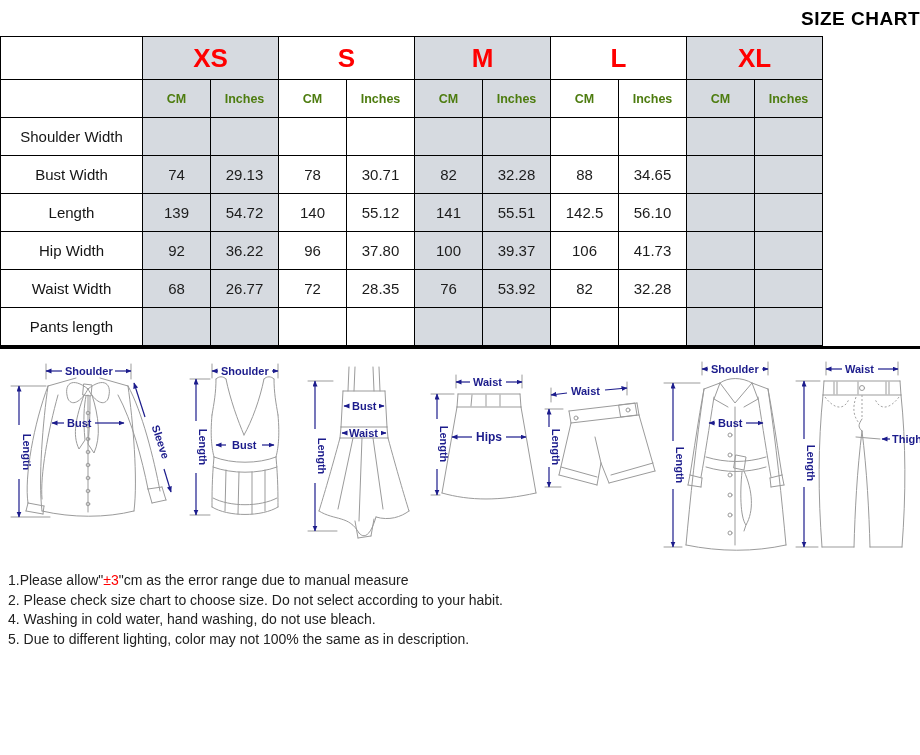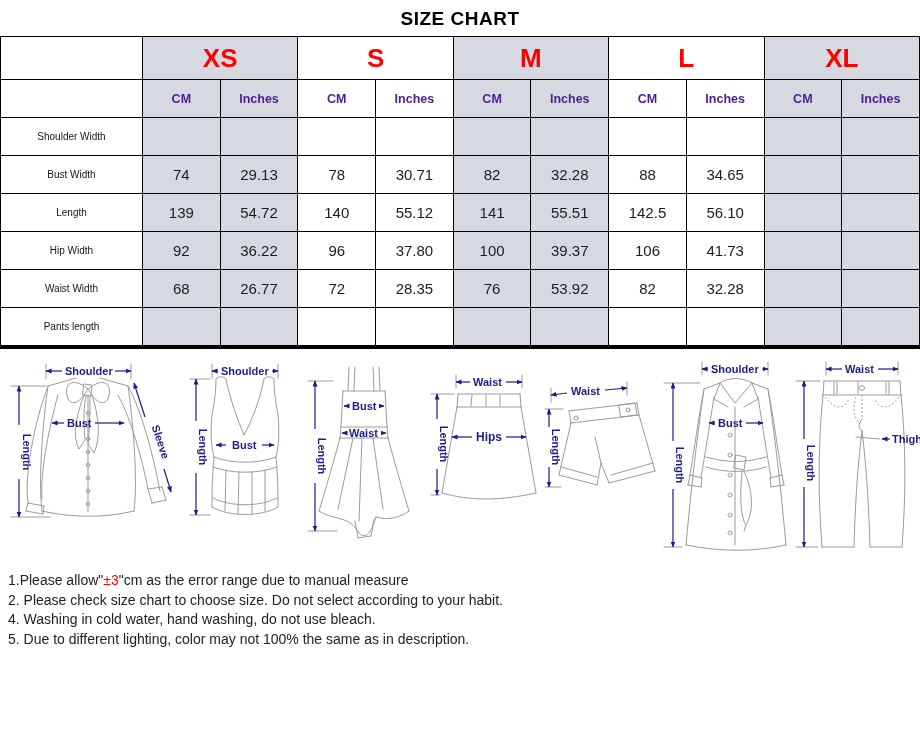--- a/index.html
+++ b/index.html
@@ -1,27 +1,27 @@
 <!DOCTYPE html>
 <html><head>
 <meta charset="utf-8">
 <style>
   html,body{margin:0;padding:0;background:#fff;}
   body{width:920px;font-family:"Liberation Sans",sans-serif;color:#111;}
   .page{width:920px;position:relative;}
 
   
-  .page-title{margin:8px 0 6px 0;text-align:center;font-size:19px;font-weight:bold;color:#000;letter-spacing:0.5px;}
+  .page-title{margin:8px 0 6px 0;text-align:right;font-size:19px;font-weight:bold;color:#000;letter-spacing:0.5px;}
 
   
-  table.size-table{border-collapse:collapse;table-layout:fixed;width:920px;}
+  table.size-table{border-collapse:collapse;table-layout:fixed;width:823px;}
   table.size-table td{border:1px solid #000;text-align:center;vertical-align:middle;overflow:hidden;}
   td.size-head{height:40px;font-size:26px;font-weight:bold;}
-  td.unit{height:35px;font-size:12.5px;font-weight:bold;color:#4c1d95;}
-  td.rowlabel{height:35px;font-size:10px;color:#151515;}
+  td.unit{height:35px;font-size:12.5px;font-weight:bold;color:#4d7c0f;}
+  td.rowlabel{height:35px;font-size:15px;color:#151515;}
   td.val{font-size:15px;color:#1c1c1c;}
 
   
   .measure-heading{margin:16px 0 5px 12px;font-size:17.5px;font-weight:bold;letter-spacing:0.5px;}
   .divider{height:3px;width:920px;}
 
   .figures{position:relative;height:198px;margin-top:10px;}
   .figures svg{position:absolute;top:0;}
   .g{stroke:#9b9b9b;fill:none;stroke-width:1;stroke-linecap:round;stroke-linejoin:round;}
   .gd{stroke:#a3a3a3;fill:none;stroke-width:1;stroke-dasharray:2 2;}

